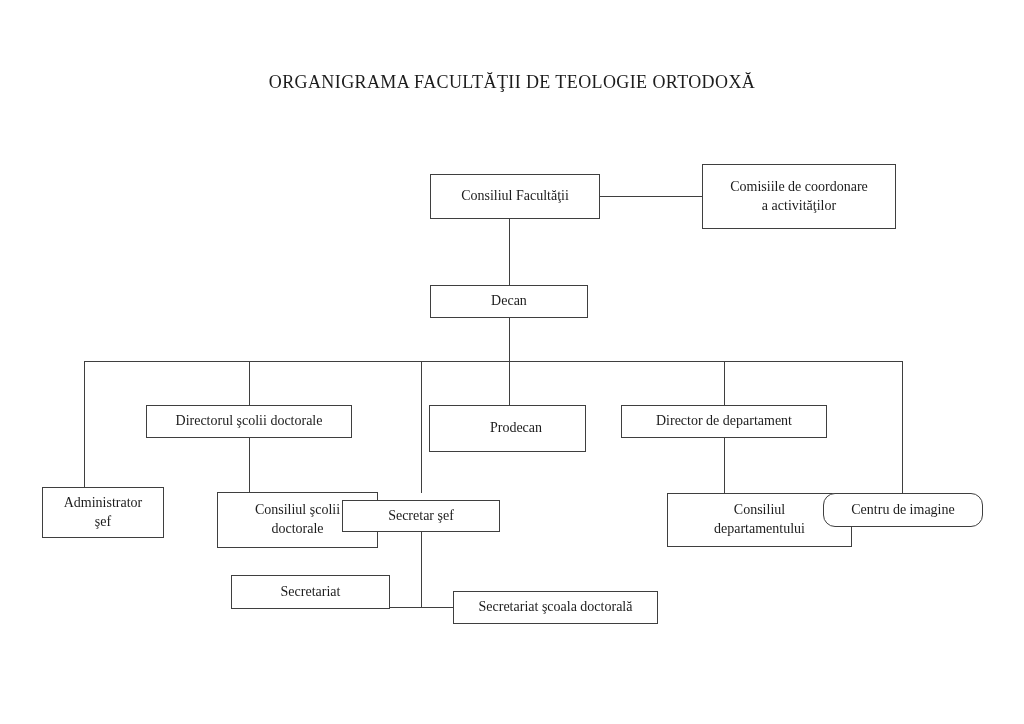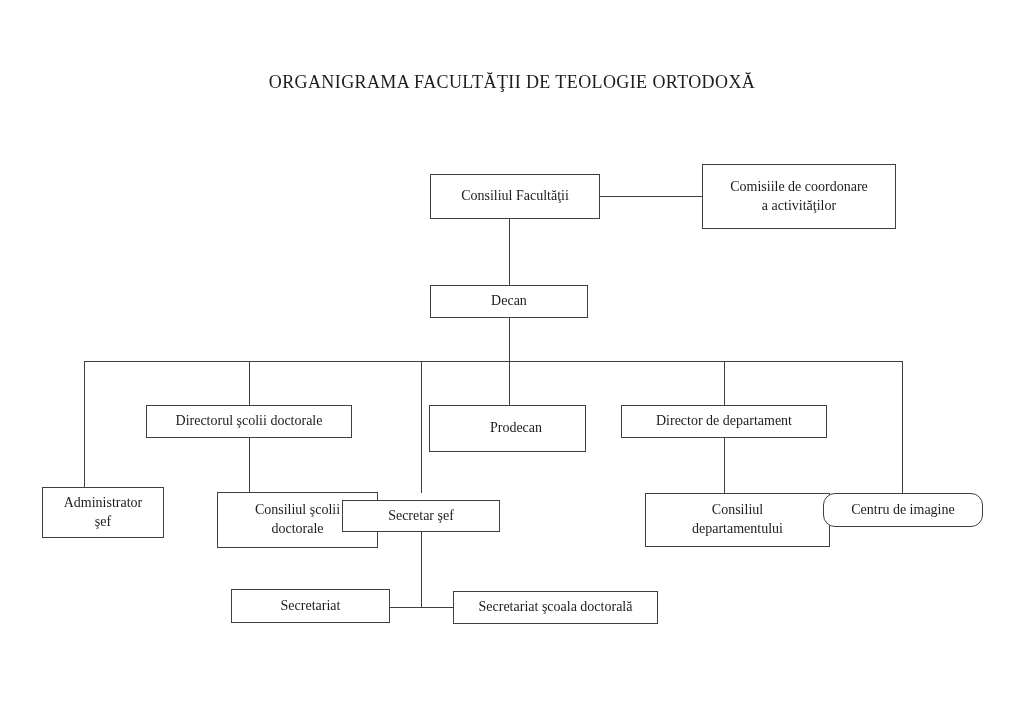--- a/index.html
+++ b/index.html
@@ -105,30 +105,30 @@
 
   <div class="node" style="left:169px; top:492px; width:161px; height:56px;margin-left:48px;">
     <span class="node-label">Consiliul şcolii
 doctorale</span>
   </div>
 
   <div class="node" style="left:342px; top:500px; width:158px; height:32px;">
     <span class="node-label">Secretar şef</span>
   </div>
 
-  <div class="node" style="left:645px; top:493px; width:185px; height:54px;">
+  <div class="node" style="left:667px; top:493px; width:185px; height:54px;">
     <span class="node-label">Consiliul
 departamentului</span>
   </div>
 
   <div class="node" style="left:823px; top:493px; width:160px; height:34px;border-radius:12px;">
     <span class="node-label">Centru de imagine</span>
   </div>
 
-  <div class="node" style="left:231px; top:589px; width:159px; height:34px;">
+  <div class="node" style="left:231px; top:575px; width:159px; height:34px;">
     <span class="node-label">Secretariat</span>
   </div>
 
   <div class="node" style="left:453px; top:591px; width:205px; height:33px;">
     <span class="node-label">Secretariat şcoala doctorală</span>
   </div>
 
 </div>
 
 </body></html>

